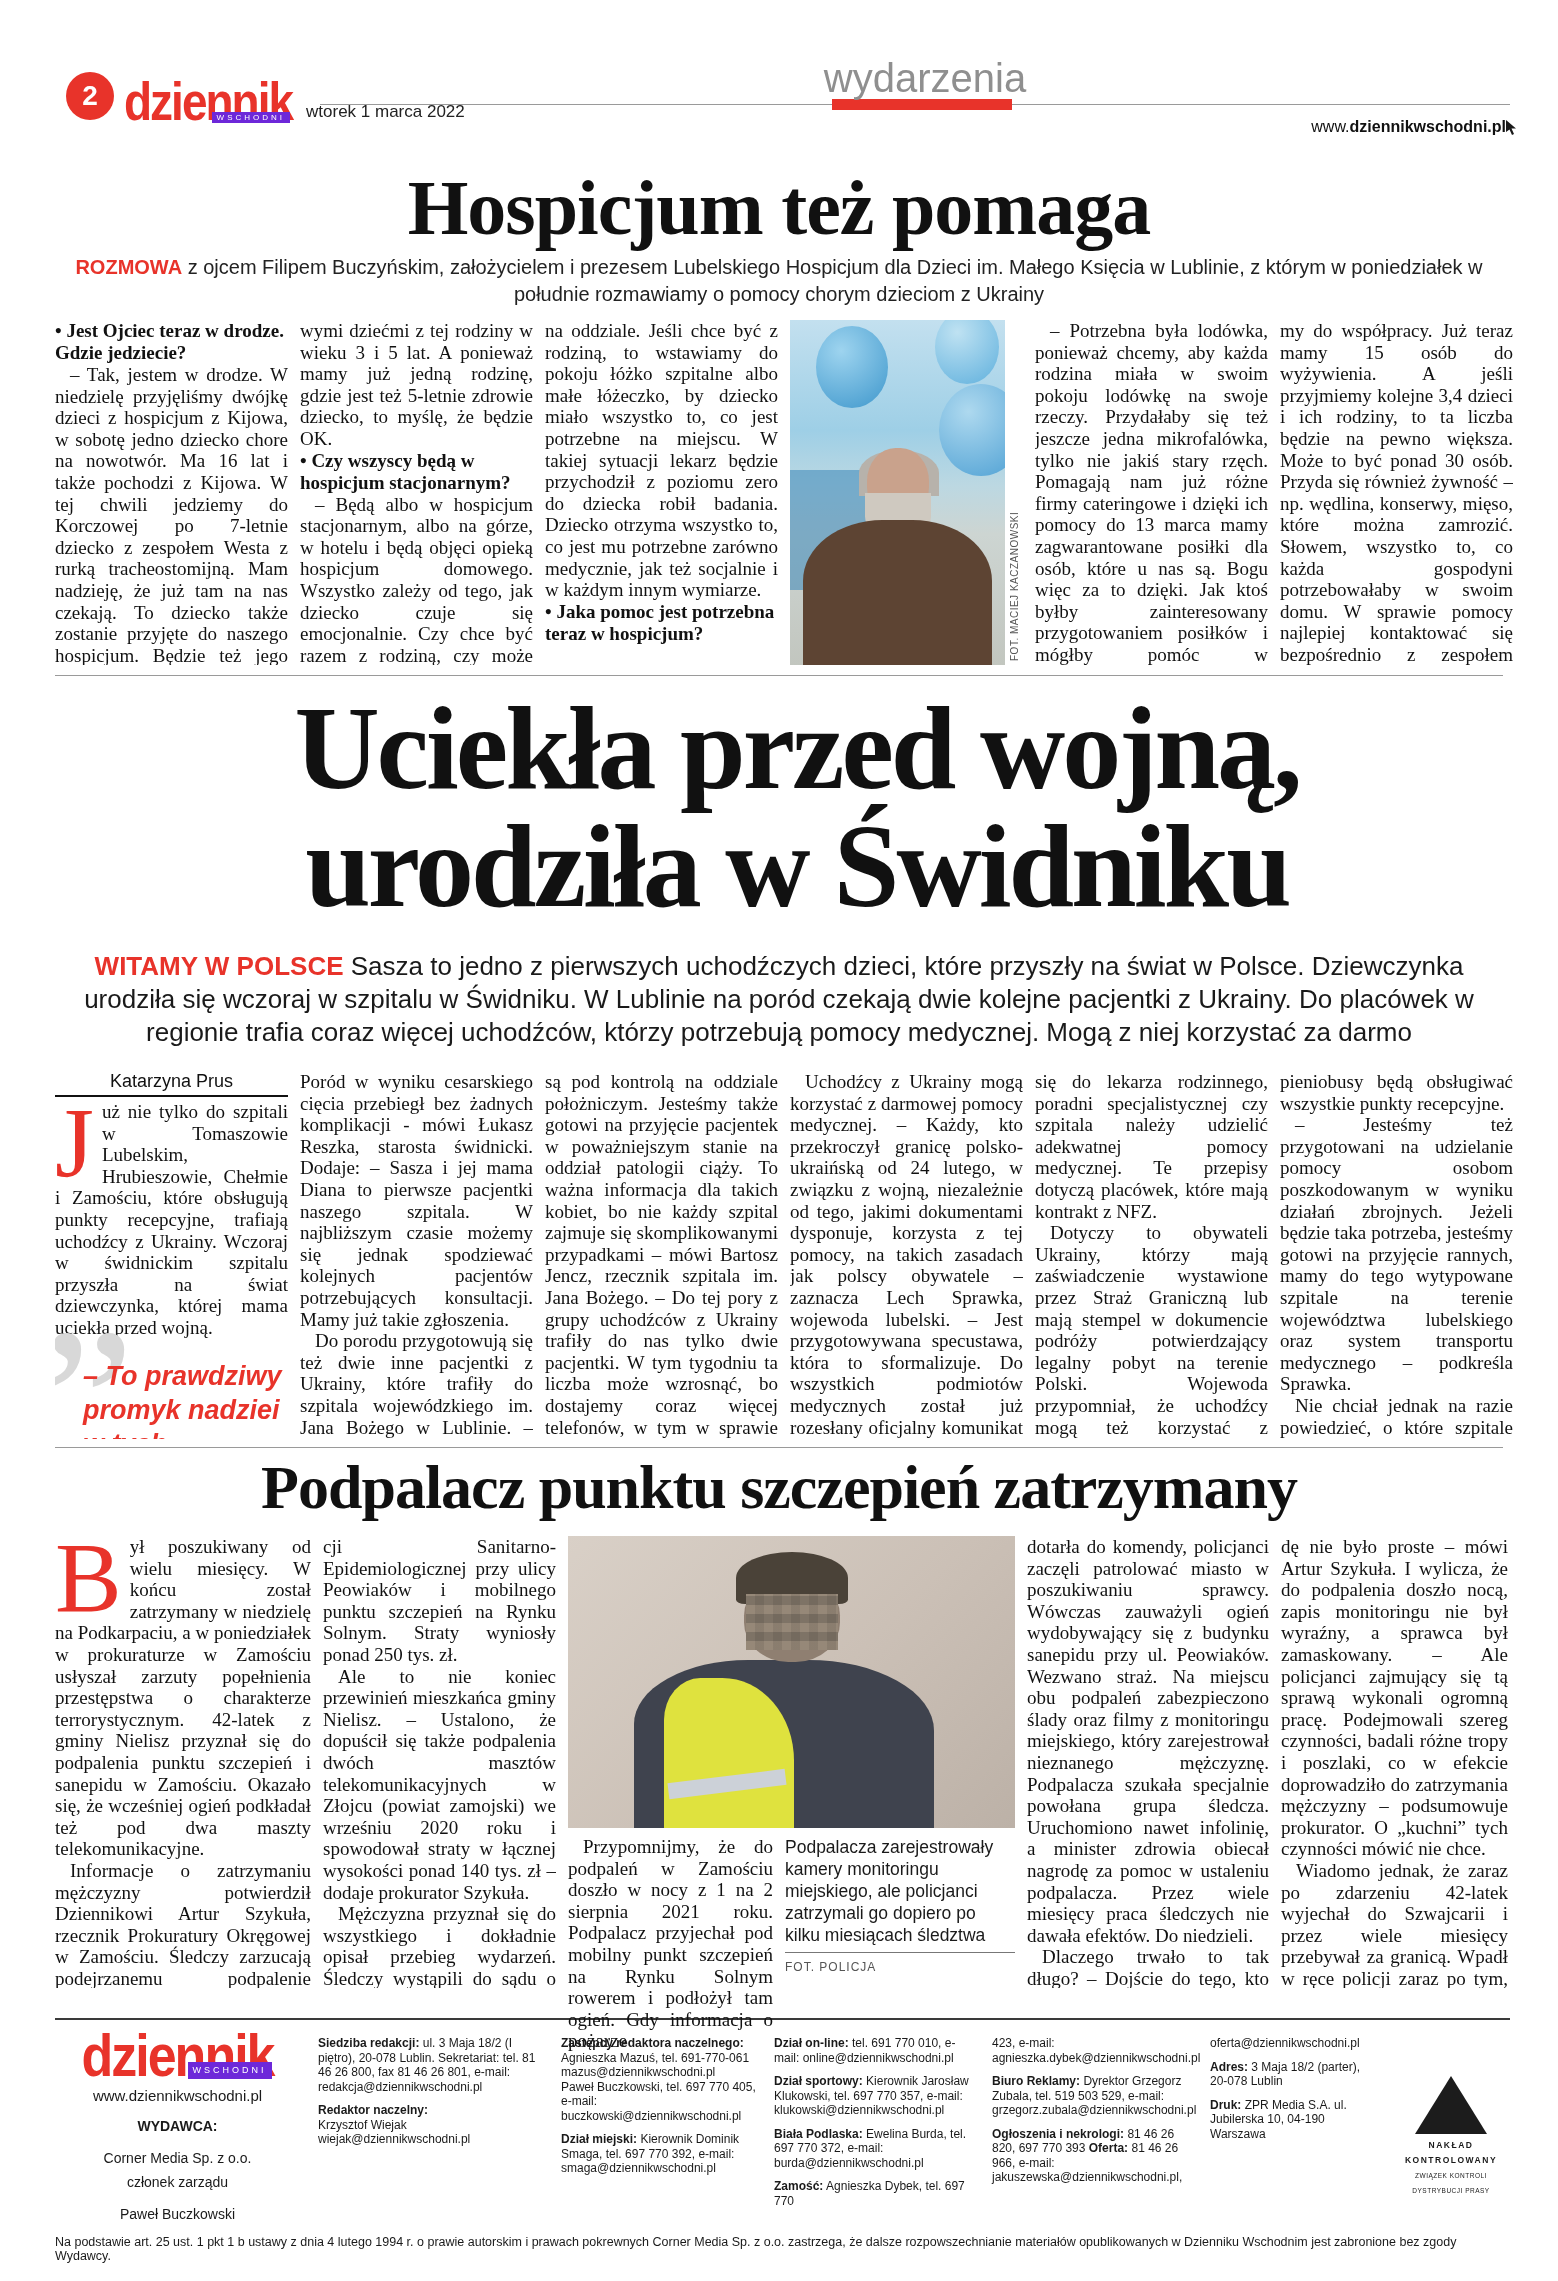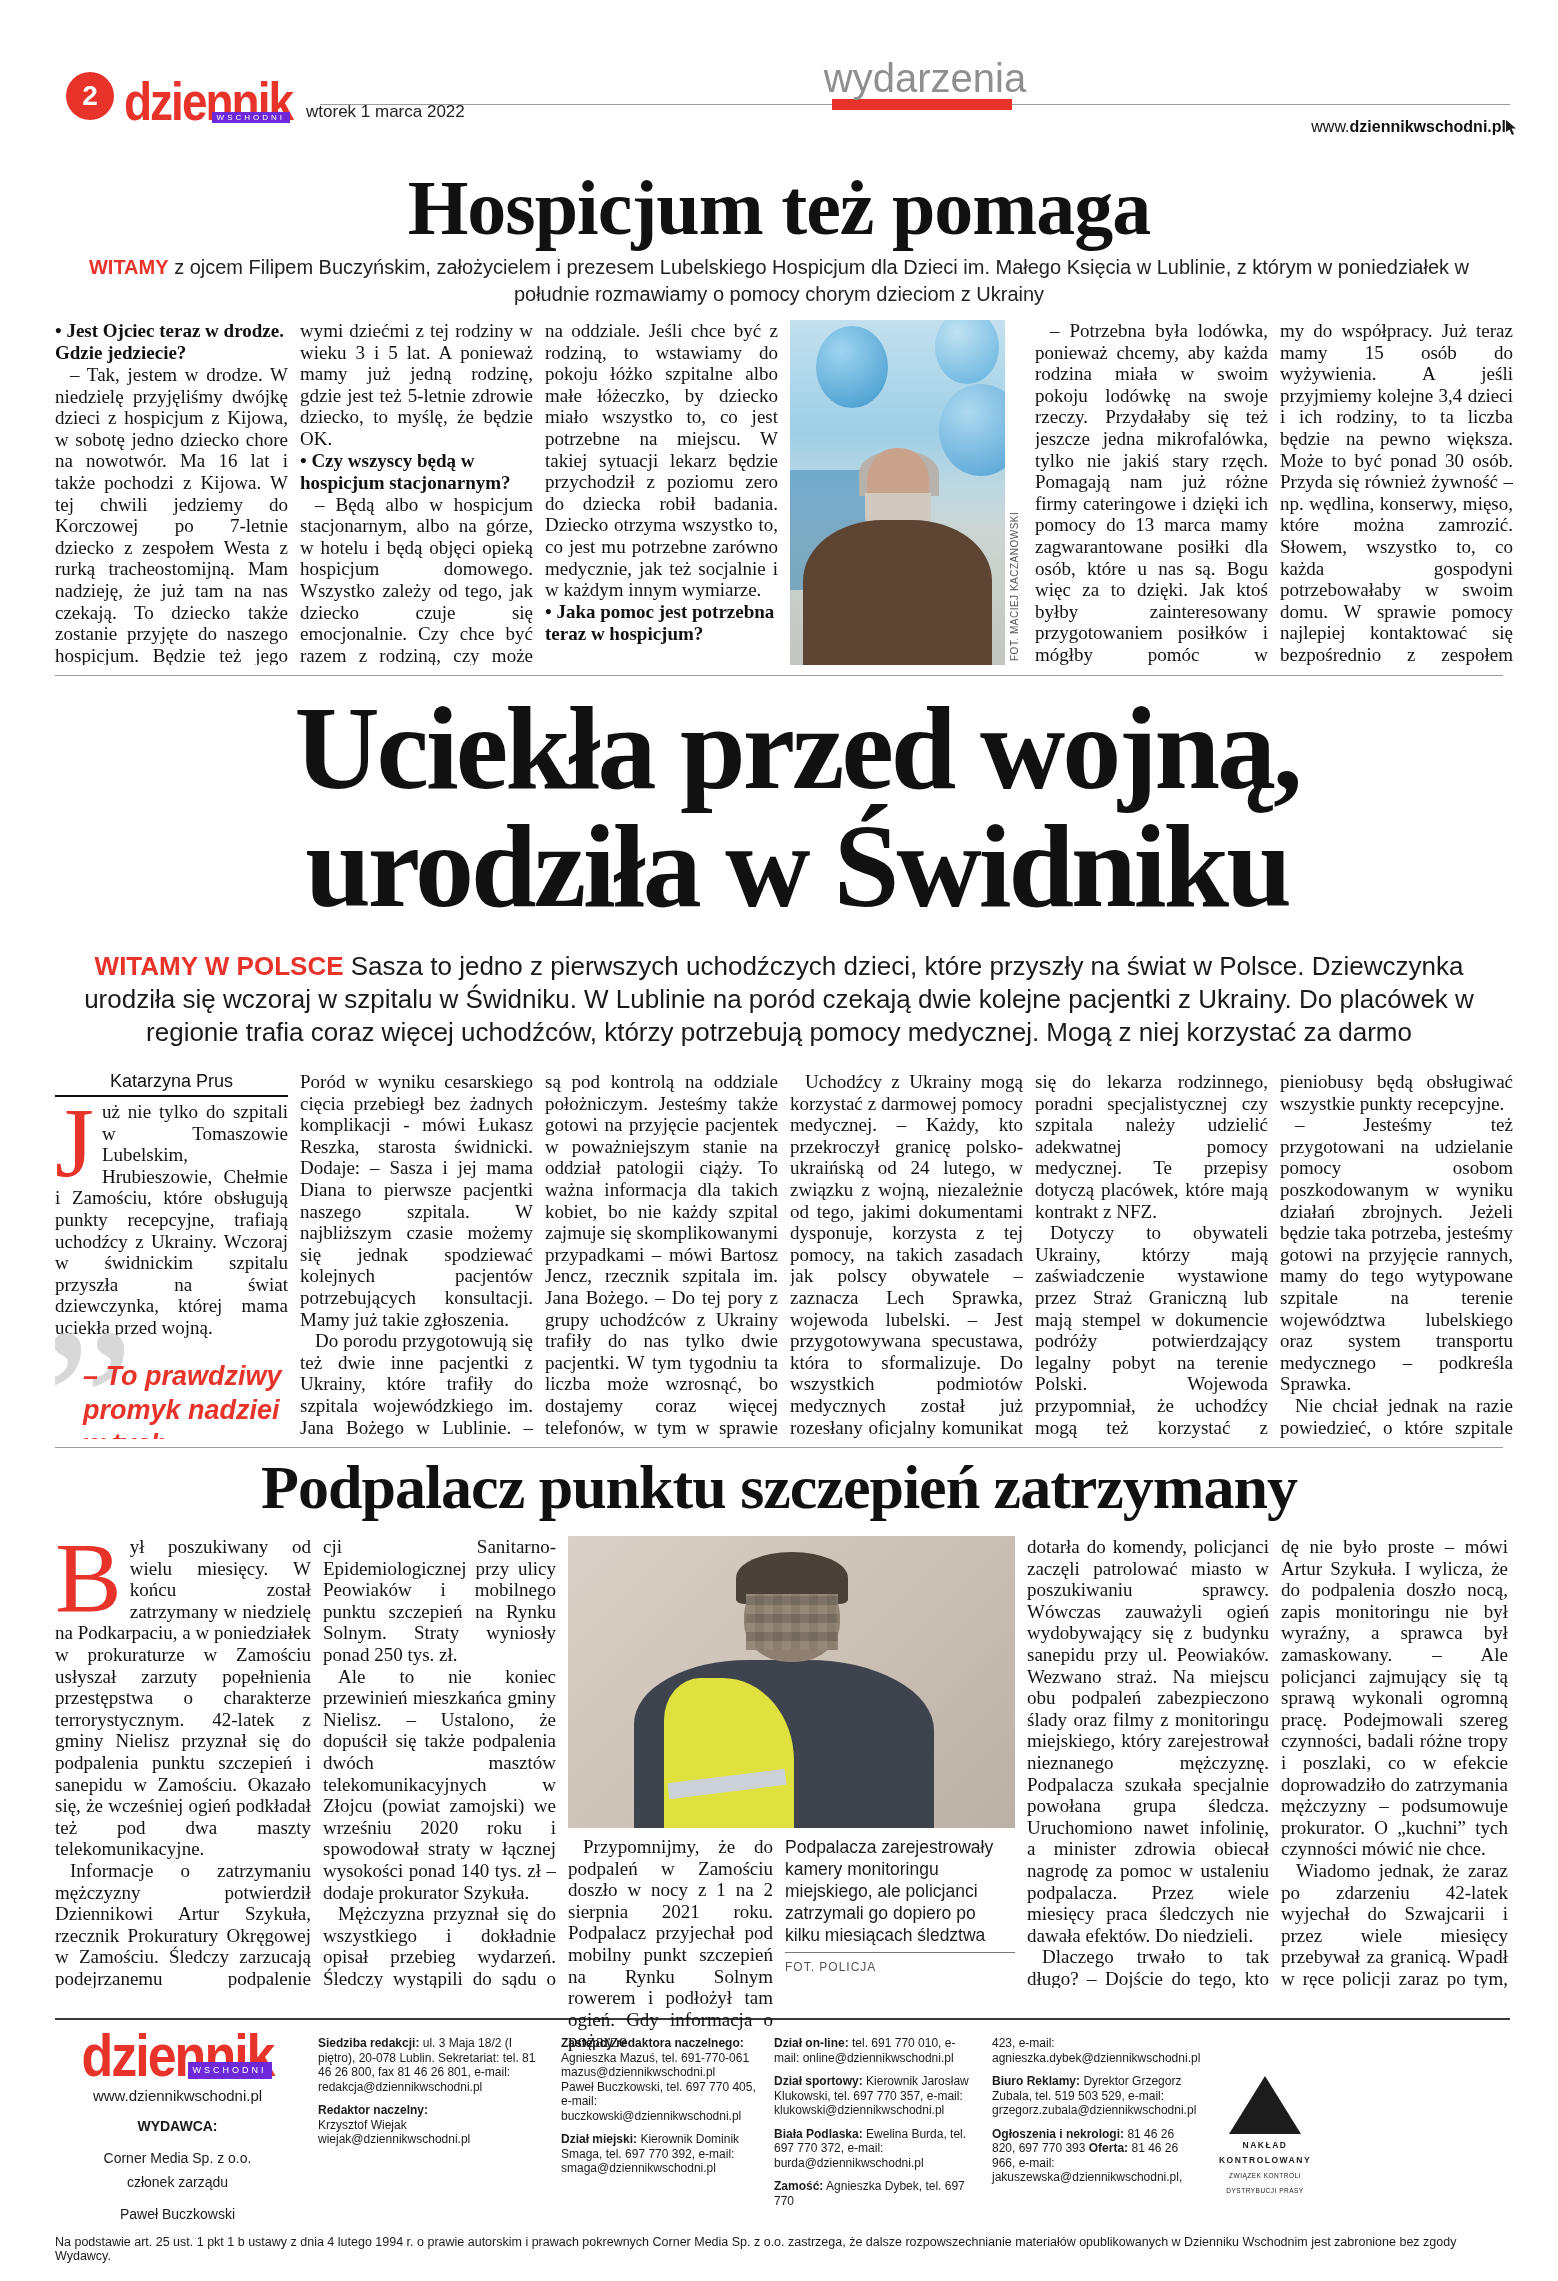--- a/index.html
+++ b/index.html
@@ -140,21 +140,21 @@
     <div class="hdr-section">wydarzenia</div>
     <div class="hdr-site"><span>www.</span><b>dziennikwschodni.pl</b></div>
     <svg class="cursor-ic" width="12" height="16" viewBox="0 0 12 16">
         <polygon points="0,0 0,12 3.5,9.5 6,15 8,14 5.5,8.5 10,8.5" fill="#1a1a1a"></polygon>
       </svg>
   </div>
 
   <div>
     <h1 class="a1-title">Hospicjum też pomaga</h1>
     <p class="a1-kicker">
-      <span class="red">WITAMY</span>
+      <span class="red">ROZMOWA</span>
       <span>z ojcem Filipem Buczyńskim, założycielem i prezesem Lubelskiego Hospicjum dla Dzieci im. Małego Księcia w Lublinie, z którym w poniedziałek w południe rozmawiamy o pomocy chorym dzieciom z Ukrainy</span>
     </p>
     <div class="bodycols a1-body">
       <div class="col">
         <p class="q">• Jest Ojciec teraz w drodze. Gdzie jedziecie?</p>
         <p class="bt ind">– Tak, jestem w drodze. W niedzielę przyjęliśmy dwójkę dzieci z hospicjum z Kijowa, w sobotę jedno dziecko chore na nowotwór. Ma 16 lat i także pochodzi z Kijowa. W tej chwili jedziemy do Korczowej po 7-letnie dziecko z zespołem Westa z rurką tracheostomijną. Mam nadzieję, że już tam na nas czekają. To dziecko także zostanie przyjęte do naszego hospicjum. Będzie też jego mama razem z innymi zdro-</p>
       </div>
       <div class="col">
         <p class="bt">wymi dziećmi z tej rodziny w wieku 3 i 5 lat. A ponieważ mamy już jedną rodzinę, gdzie jest też 5-letnie zdrowie dziecko, to myślę, że będzie OK.</p>
         <p class="q">• Czy wszyscy będą w hospicjum stacjonarnym?</p>
@@ -304,20 +304,25 @@
       <p><b>Dział on-line:</b> <span>tel. 691 770 010, e-mail: online@dziennikwschodni.pl</span></p>
       <p><b>Dział sportowy:</b> <span>Kierownik Jarosław Klukowski, tel. 697 770 357, e-mail: klukowski@dziennikwschodni.pl</span></p>
       <p><b>Biała Podlaska:</b> <span>Ewelina Burda, tel. 697 770 372, e-mail: burda@dziennikwschodni.pl</span></p>
       <p><b>Zamość:</b> <span>Agnieszka Dybek, tel. 697 770</span></p>
     </div>
     <div class="fcol-d">
       <p>423, e-mail: agnieszka.dybek@dziennikwschodni.pl</p>
       <p><b>Biuro Reklamy:</b> <span>Dyrektor Grzegorz Zubala, tel. 519 503 529, e-mail: grzegorz.zubala@dziennikwschodni.pl</span></p>
       <p><b>Ogłoszenia i nekrologi:</b> <span>81 46 26 820, 697 770 393</span> <b>Oferta:</b> <span>81 46 26 966, e-mail: jakuszewska@dziennikwschodni.pl,</span></p>
     </div>
+    <div class="fcol-e">
+      <p>oferta@dziennikwschodni.pl</p>
+      <p><b>Adres:</b> <span>3 Maja 18/2 (parter), 20-078 Lublin</span></p>
+      <p><b>Druk:</b> <span>ZPR Media S.A. ul. Jubilerska 10, 04-190 Warszawa</span></p>
+    </div>
     <div class="f-audit">
       <div class="tri"></div>
       <div class="audit1">NAKŁAD KONTROLOWANY</div>
       <div class="audit2">ZWIĄZEK KONTROLI DYSTRYBUCJI PRASY</div>
     </div>
   </div>
 
   <p class="legal">Na podstawie art. 25 ust. 1 pkt 1 b ustawy z dnia 4 lutego 1994 r. o prawie autorskim i prawach pokrewnych Corner Media Sp. z o.o. zastrzega, że dalsze rozpowszechnianie materiałów opublikowanych w Dzienniku Wschodnim jest zabronione bez zgody Wydawcy.</p>
 
 </div>

